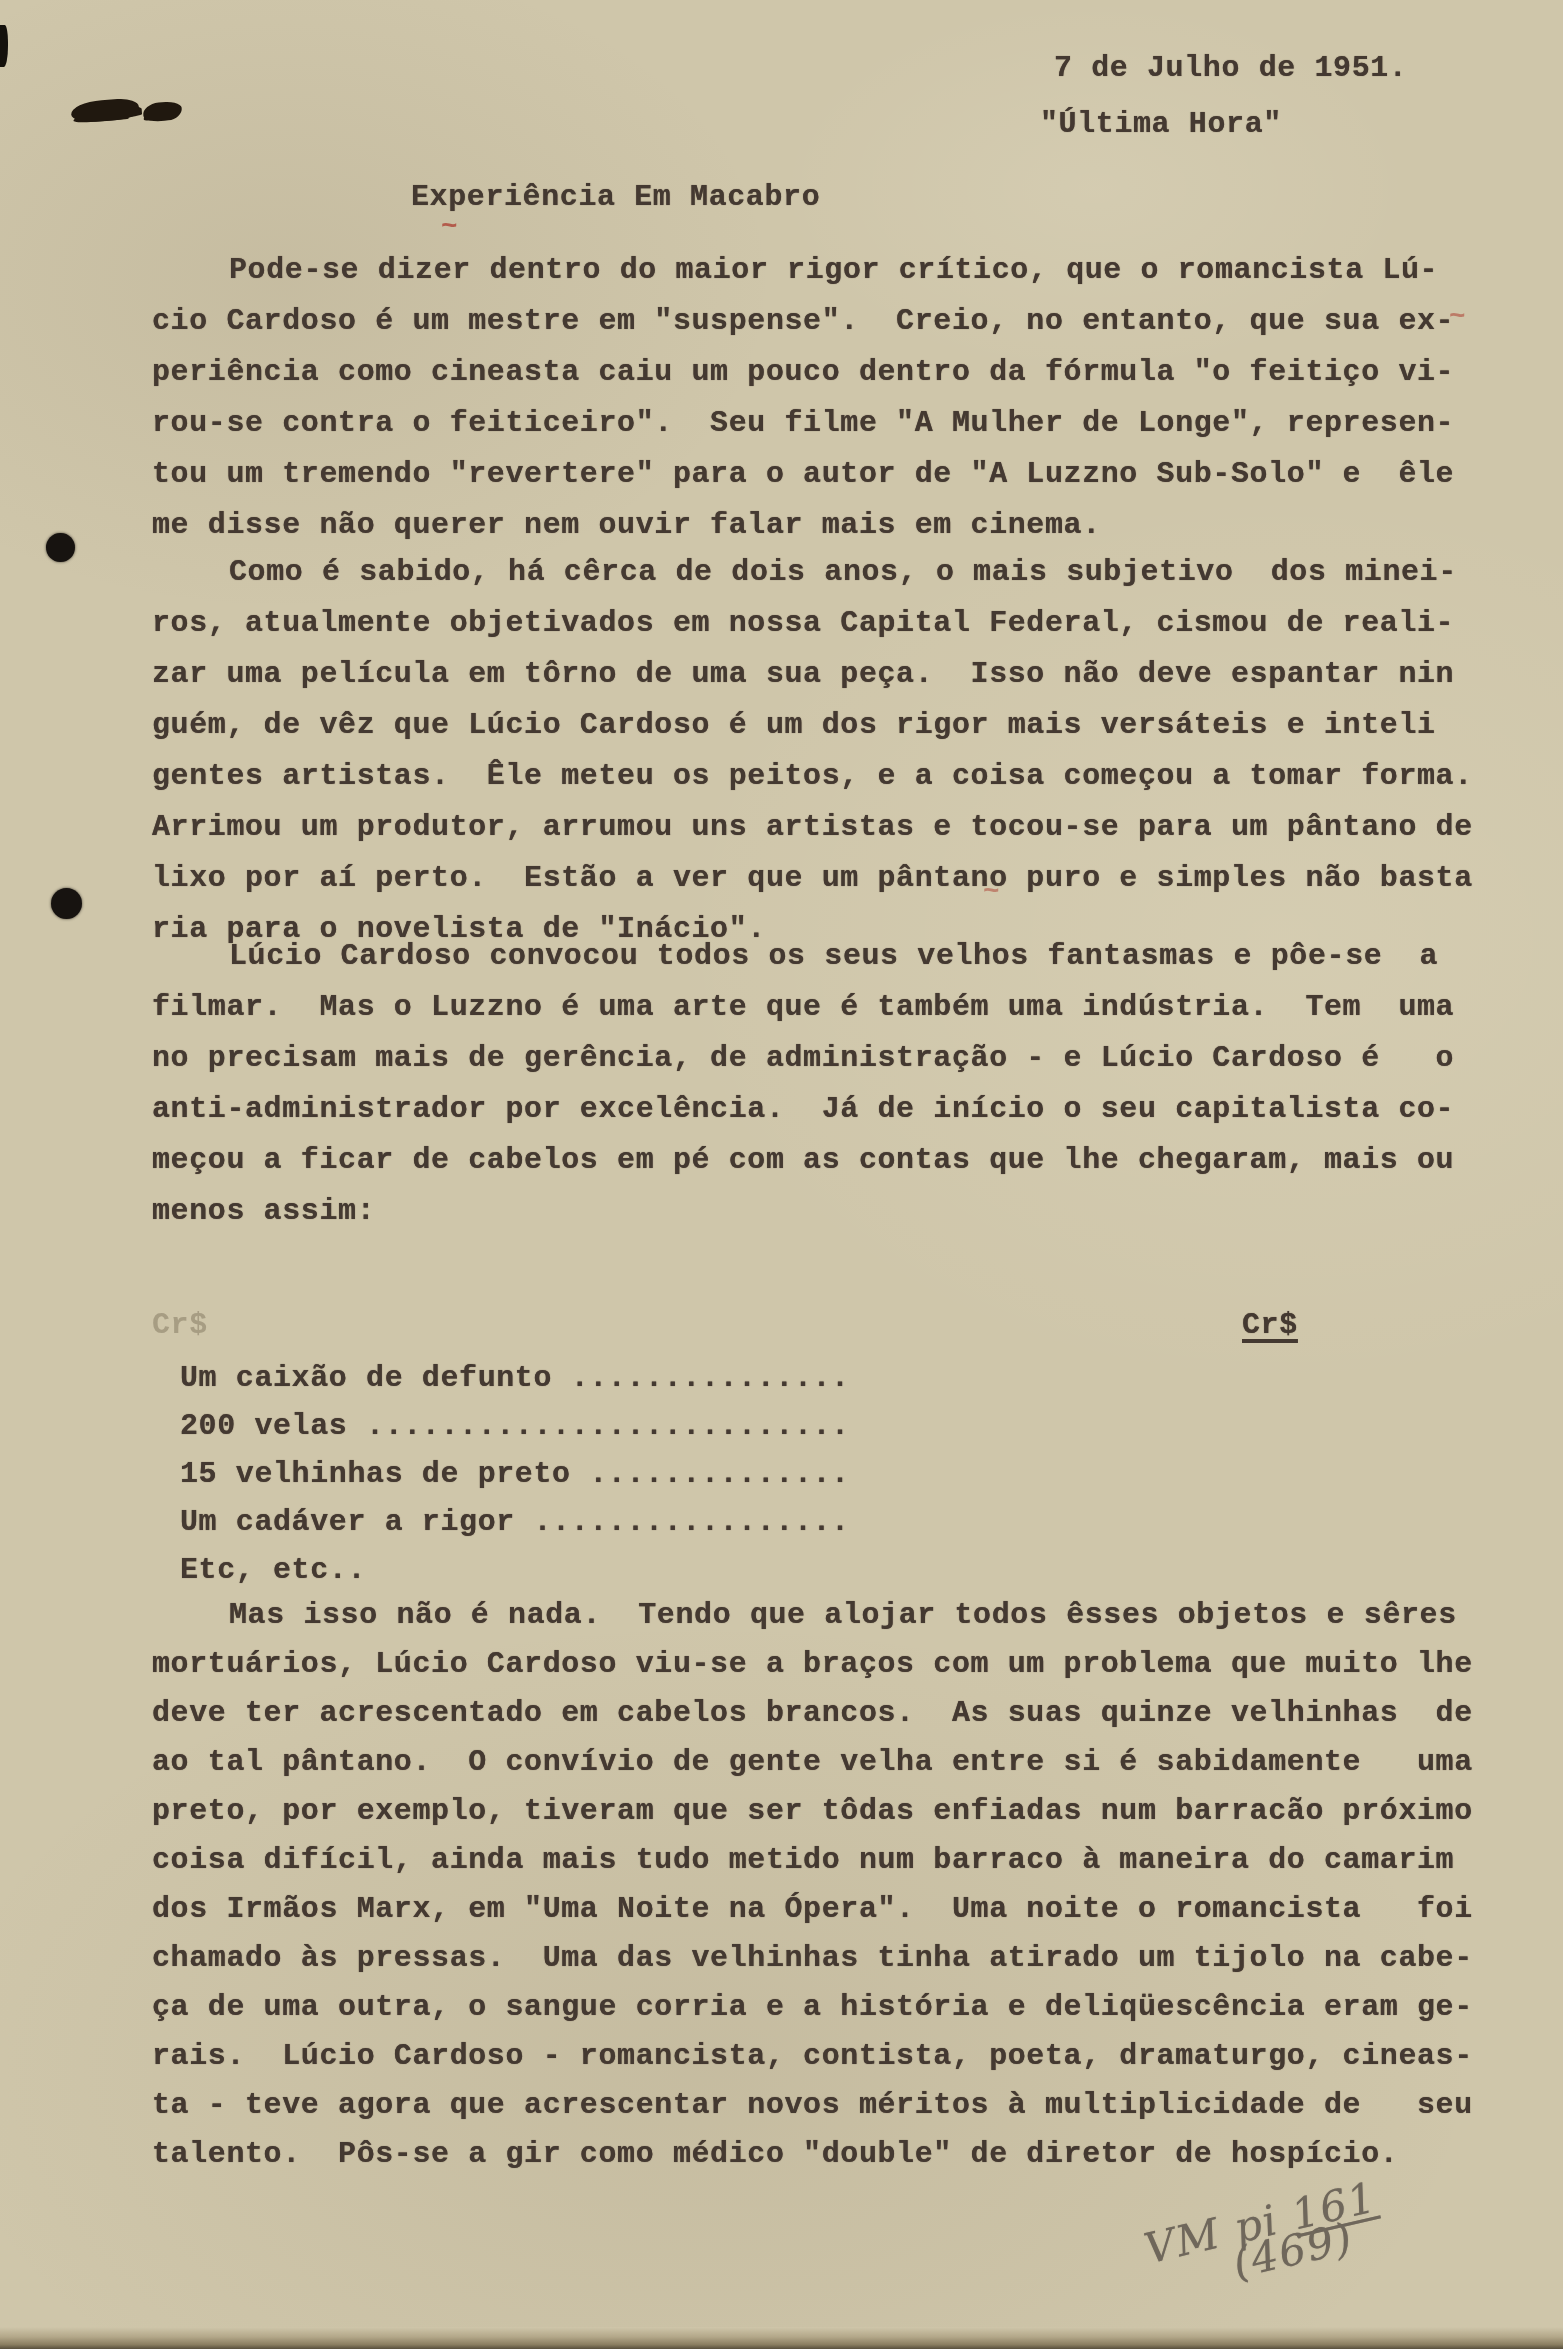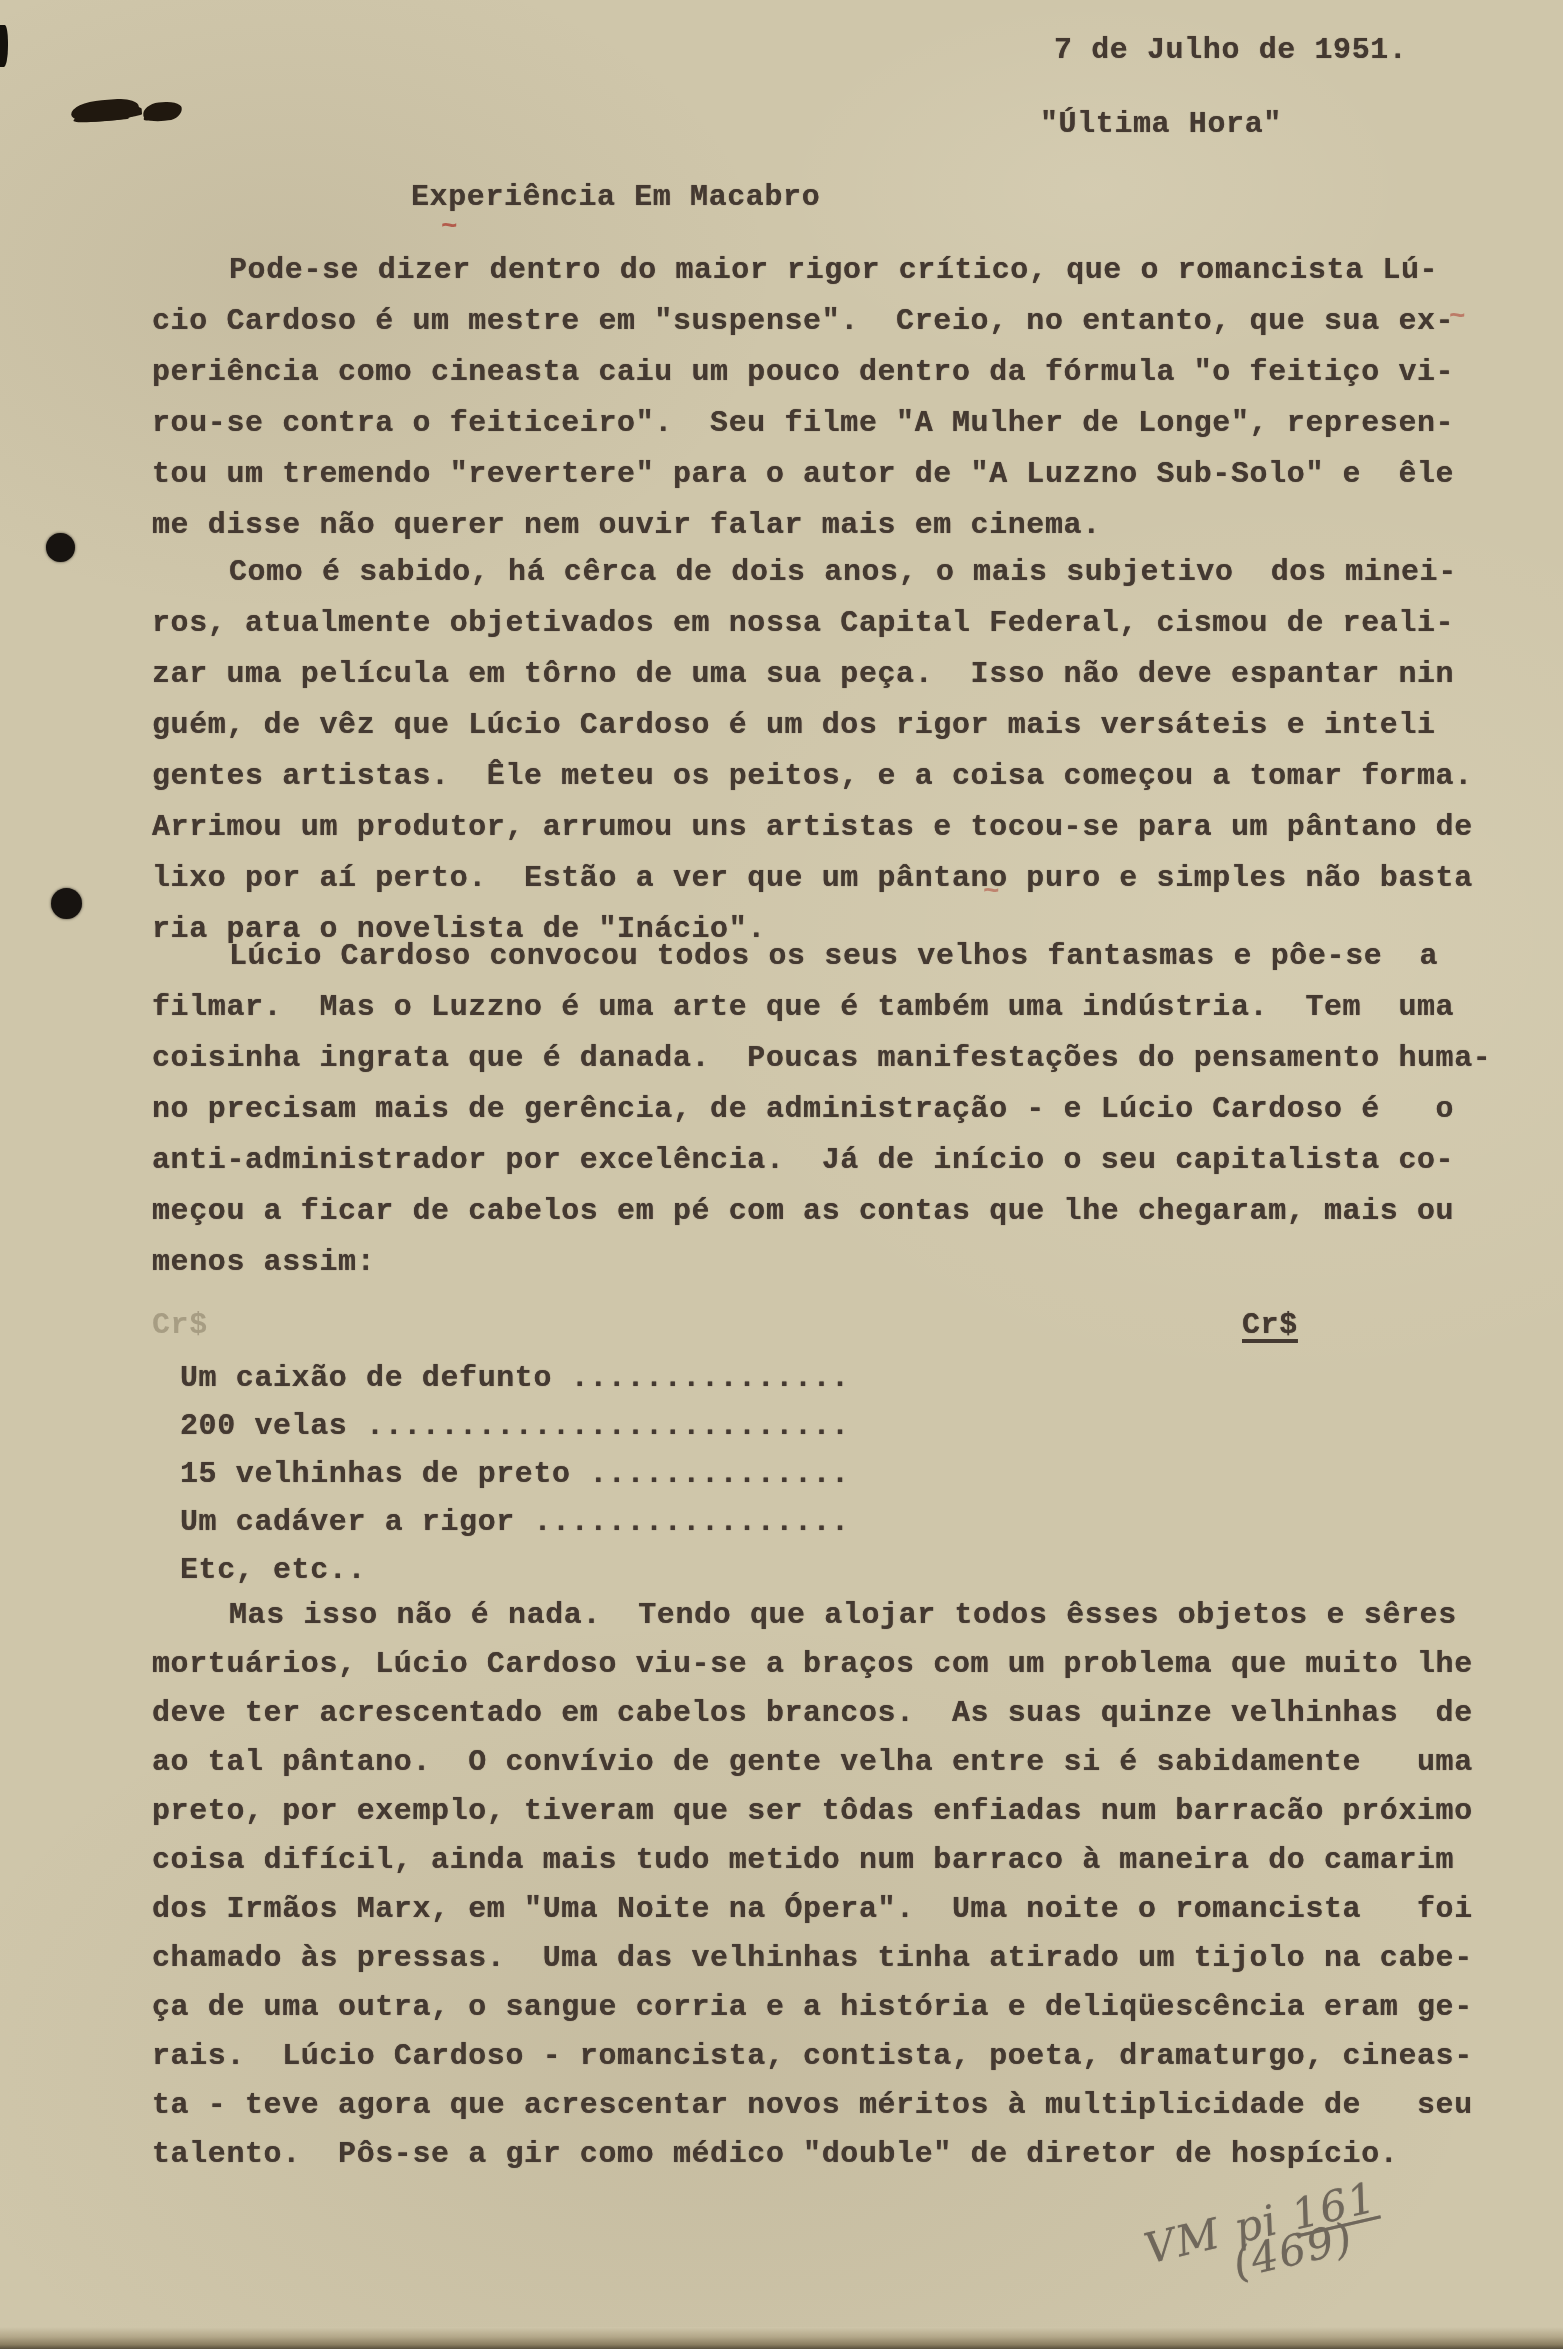--- a/index.html
+++ b/index.html
@@ -22,21 +22,21 @@
   }
   .abs{position:absolute;}
   .line{height:51px;white-space:pre;}
   .line.first{padding-left:77px;}
   #para-1{left:152px;top:253px;}
   #para-2{left:152px;top:555px;}
   #para-3{left:152px;top:939px;}
   #para-4{left:152px;top:1598px;}
   #para-4 .line{height:49px;}
   .u{text-decoration-thickness:2.8px;text-underline-offset:5.5px;}
-  .date-line{left:1054px;top:33px;}
+  .date-line{left:1054px;top:51px;}
   .source-line{left:1040px;top:107px;}
   .title{left:411px;top:180px;}
   .rtilde{position:absolute;color:#b04a3c;font-size:27.5px;text-shadow:none;}
   .t-title{left:441px;top:211px;opacity:.85;}
   .t-cinema{left:1449px;top:301px;opacity:.6;}
   .t-inacio{left:983px;top:876px;opacity:.55;}
   .crs-header{left:1242px;top:1308px;text-decoration:underline;text-decoration-thickness:3.7px;text-underline-offset:6.4px;}
   .crs-ghost{left:152px;top:1308px;color:rgba(118,106,84,0.45);text-shadow:none;}
   #cost-list{left:164px;top:1361px;margin-left:16px;}
   #cost-list .line{height:48px;}
@@ -94,21 +94,20 @@
       <div class="line"><span>zar uma película em tôrno de uma sua peça.  Isso não deve espantar </span><span class="u">nin</span></div>
       <div class="line"><span>guém, de vêz que Lúcio Cardoso é um dos rigor mais versáteis e </span><span class="u">inteli</span></div>
       <div class="line"><span>gentes artistas.  Êle meteu os peitos, e a coisa começou a tomar forma.</span></div>
       <div class="line"><span>Arrimou um produtor, arrumou uns artistas e tocou-se para um pântano de</span></div>
       <div class="line"><span>lixo por aí perto.  Estão a ver que um pântano puro e simples não </span><span class="u">basta</span></div>
       <div class="line"><span>ria para o novelista de "Inácio".</span></div>
     </div>
   <div class="abs" id="para-3">
       <div class="line first"><span>Lúcio Cardoso convocou todos os seus velhos fantasmas e pôe-se  a</span></div>
       <div class="line"><span>filmar.  Mas o Luzzno é uma arte que é também uma indústria.  Tem  uma</span></div>
-      <div class="line"><span>coisinha ingrata que é danada.  Poucas manifestações do pensamento huma-</span></div>
       <div class="line"><span>no precisam mais de gerência, de administração - e Lúcio Cardoso é   o</span></div>
       <div class="line"><span>anti-administrador por excelência.  Já de início o seu capitalista co-</span></div>
       <div class="line"><span>meçou a ficar de cabelos em pé com as contas que lhe chegaram, mais ou</span></div>
       <div class="line"><span>menos assim:</span></div>
     </div>
 
   <div class="abs crs-ghost">Cr$</div>
   <div class="abs crs-header">Cr$</div>
   <div class="abs" id="cost-list">
       <div class="line">Um caixão de defunto ...............</div>

